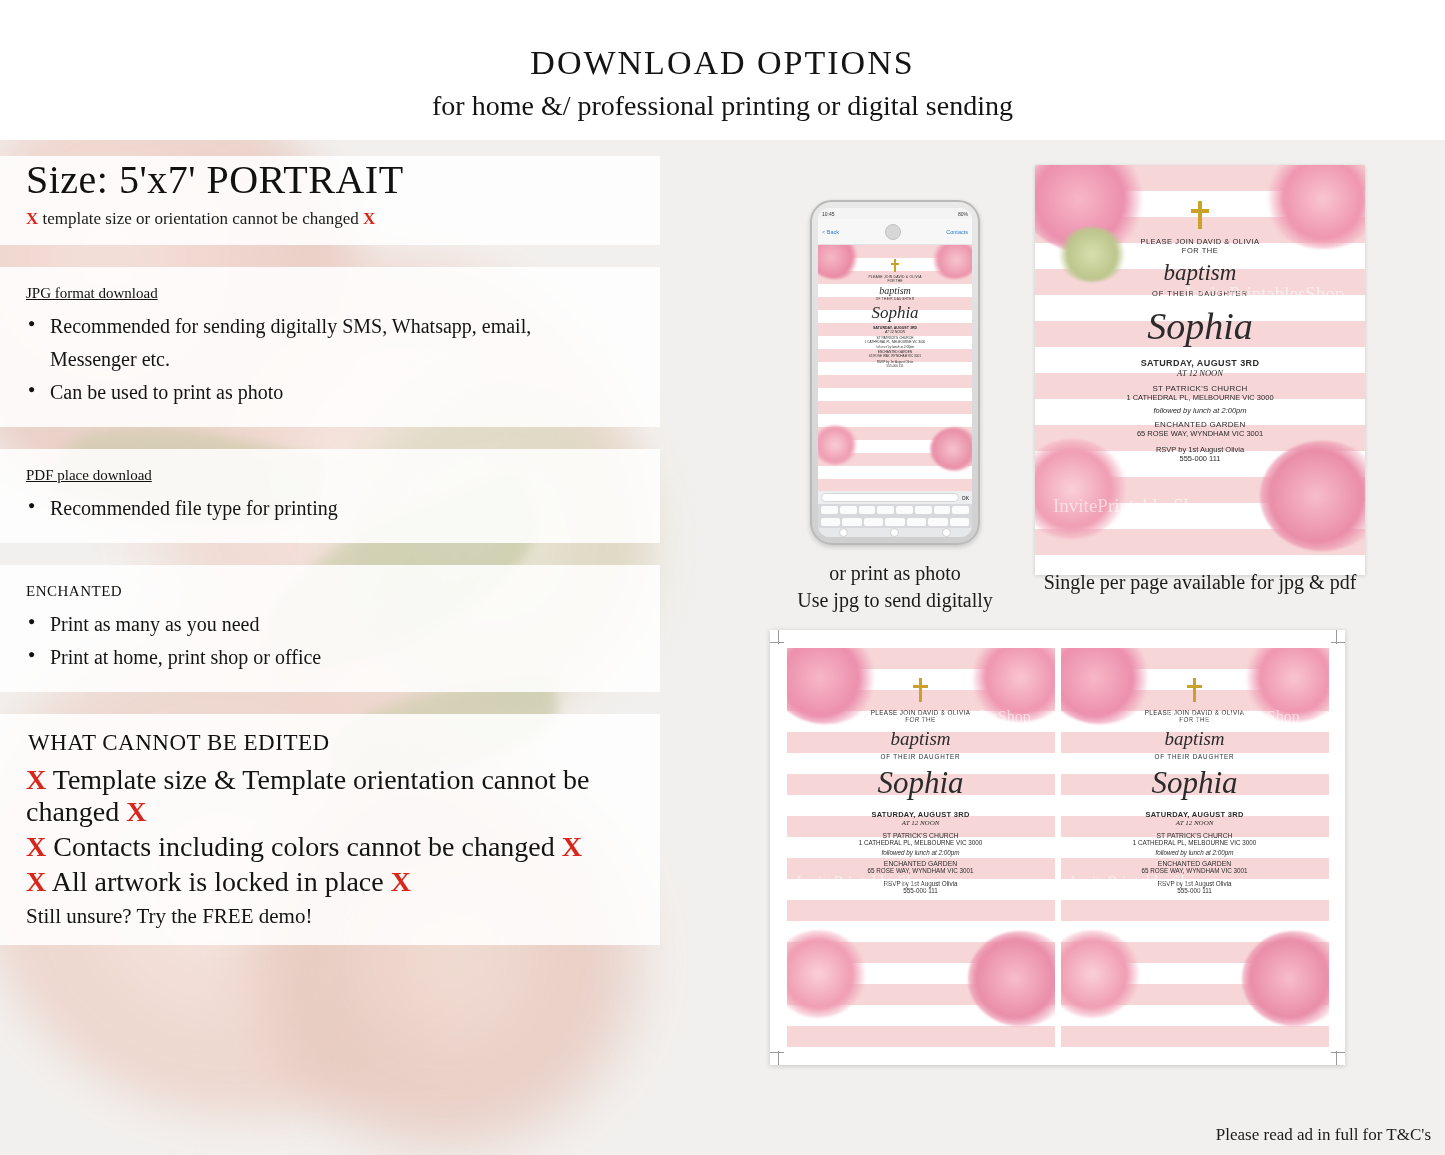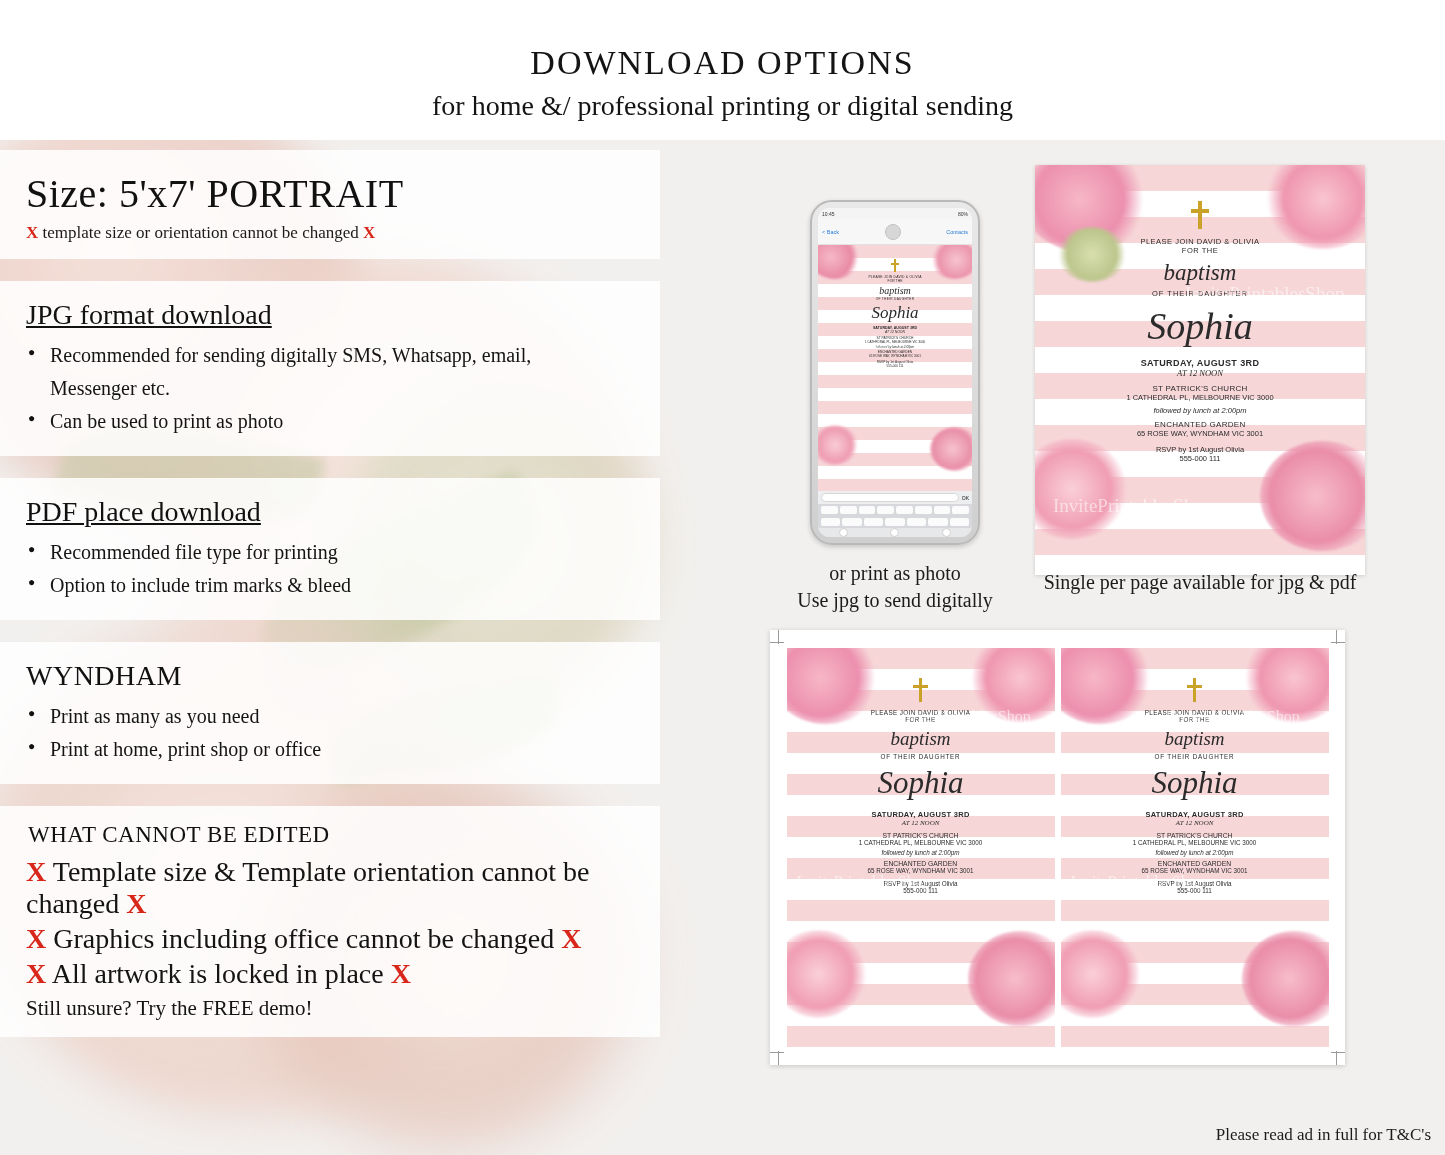--- a/index.html
+++ b/index.html
@@ -52,25 +52,25 @@
     font-size: 28px; font-weight:400; color:#141414;
   }
 
   
   .left-col { position:absolute; left:0; top:150px; width:660px; z-index:2; }
   .panel {
     background: rgba(255,255,255,0.86);
     padding: 12px 20px 16px 26px;
     margin-bottom: 22px;
   }
-  .panel.size-panel { padding-top:14px; padding-bottom:10px; }
+  .panel.size-panel { padding-top:0; padding-bottom:10px; }
   .size-title { font-size:40px; font-weight:400; color:#111; letter-spacing:.5px; margin:6px 0 6px 0; }
   .size-sub { font-size:17px; color:#1a1a1a; margin:0 0 6px 0; }
   .x { color:#d8261b; font-weight:700; }
-  .sec-title { font-size:28px; text-decoration: underline; margin:6px 0 10px 0; color:#111; }
+  .sec-title { font-size:15px; text-decoration: underline; margin:6px 0 10px 0; color:#111; }
   .sec-title.plain { text-decoration:none; letter-spacing:.5px; }
   ul.bul { list-style:none; margin:0; padding:0; }
   ul.bul li {
     position:relative; padding-left:24px; font-size:20px; line-height:1.45; color:#141414; margin-bottom:4px;
   }
   ul.bul li::before {
     content:"●"; position:absolute; left:2px; top:0; font-size:12px; line-height:1.9; color:#111;
   }
   ul.bul li.nobullet { padding-left:24px; }
   ul.bul li.nobullet::before { content:""; }
@@ -194,42 +194,41 @@
       <li>Recommended for sending digitally SMS, Whatsapp, email,</li>
       <li class="nobullet">Messenger etc.</li>
       <li>Can be used to print as photo</li>
     </ul>
   </div>
 
   <div class="panel">
     <div class="sec-title">PDF place download</div>
     <ul class="bul">
       <li>Recommended file type for printing</li>
-      <li>Option to include trim marks &amp; bleed</li>
     </ul>
   </div>
 
   <div class="panel">
-    <div class="sec-title plain">WYNDHAM</div>
+    <div class="sec-title plain">ENCHANTED</div>
     <ul class="bul">
       <li>Print as many as you need</li>
       <li>Print at home, print shop or office</li>
     </ul>
   </div>
 
   <div class="panel">
     <div class="cannot-title">WHAT CANNOT BE EDITED</div>
     <div class="xline">
       <span class="x">X</span>
       <span>Template size &amp; Template orientation cannot be changed</span>
       <span class="x">X</span>
     </div>
     <div class="xline">
       <span class="x">X</span>
-      <span>Graphics including office cannot be changed</span>
+      <span>Contacts including colors cannot be changed</span>
       <span class="x">X</span>
     </div>
     <div class="xline">
       <span class="x">X</span>
       <span>All artwork is locked in place</span>
       <span class="x">X</span>
     </div>
     <div class="note">Still unsure? Try the FREE demo!</div>
   </div>
 

